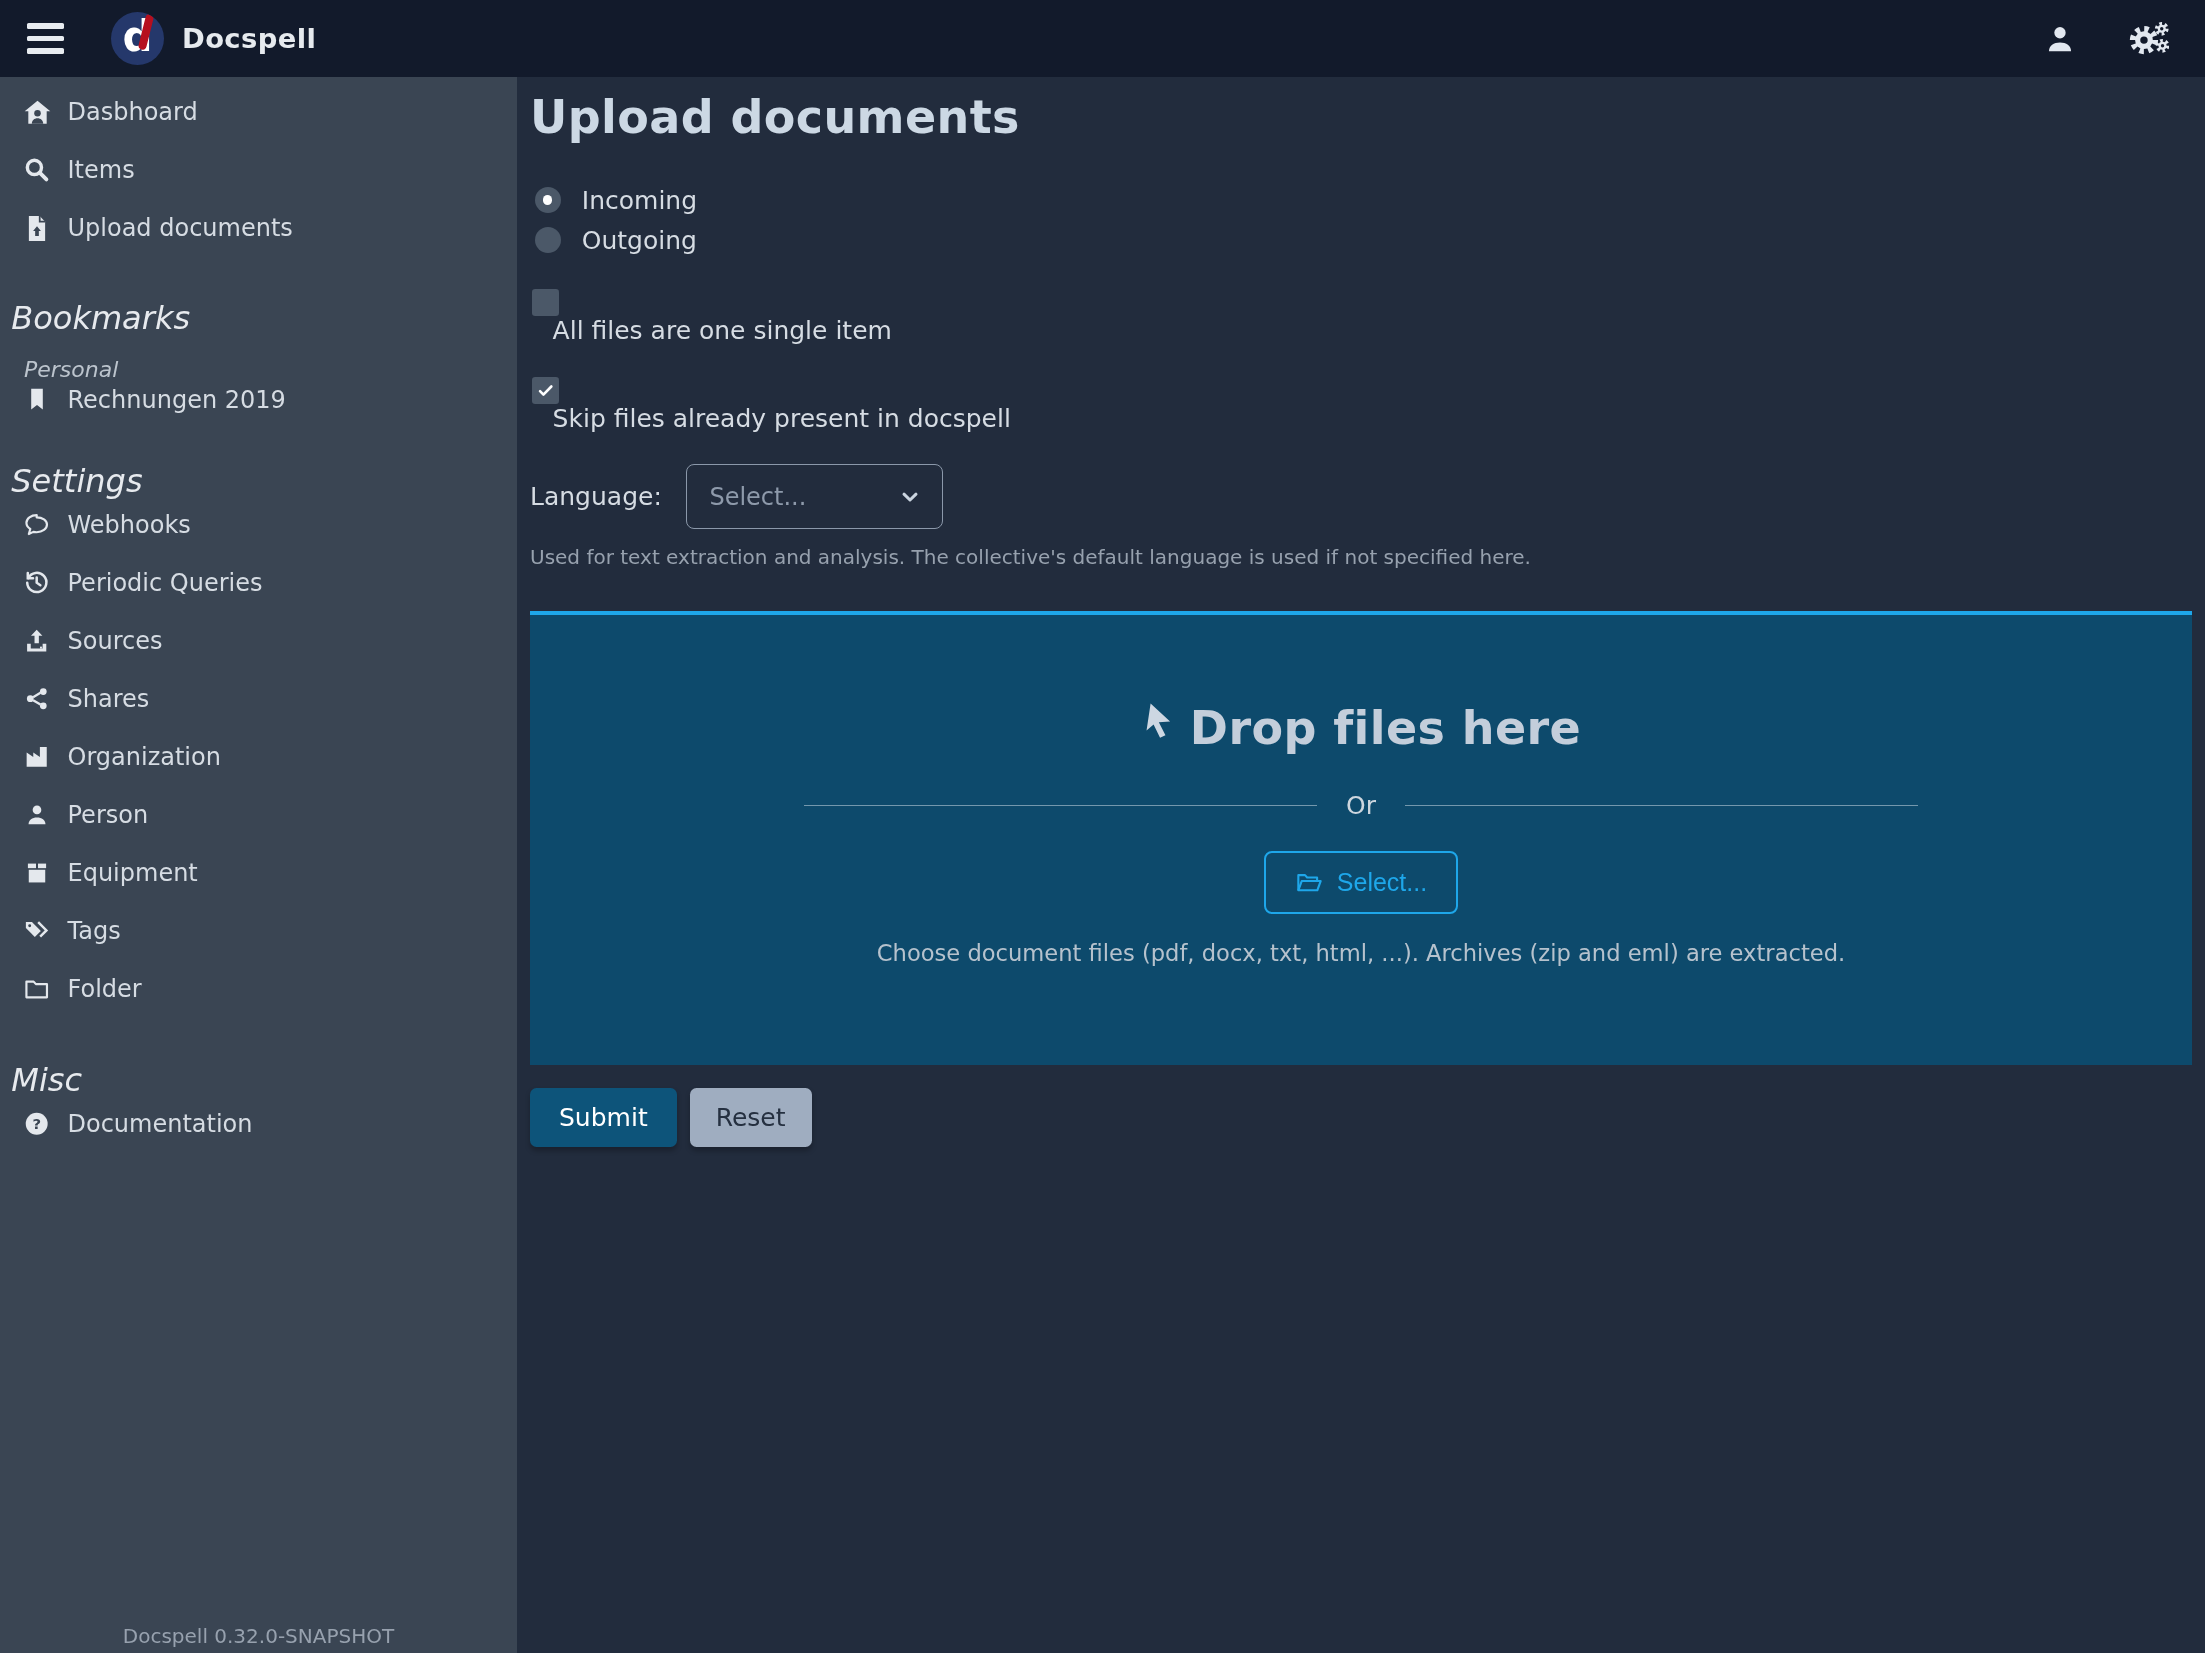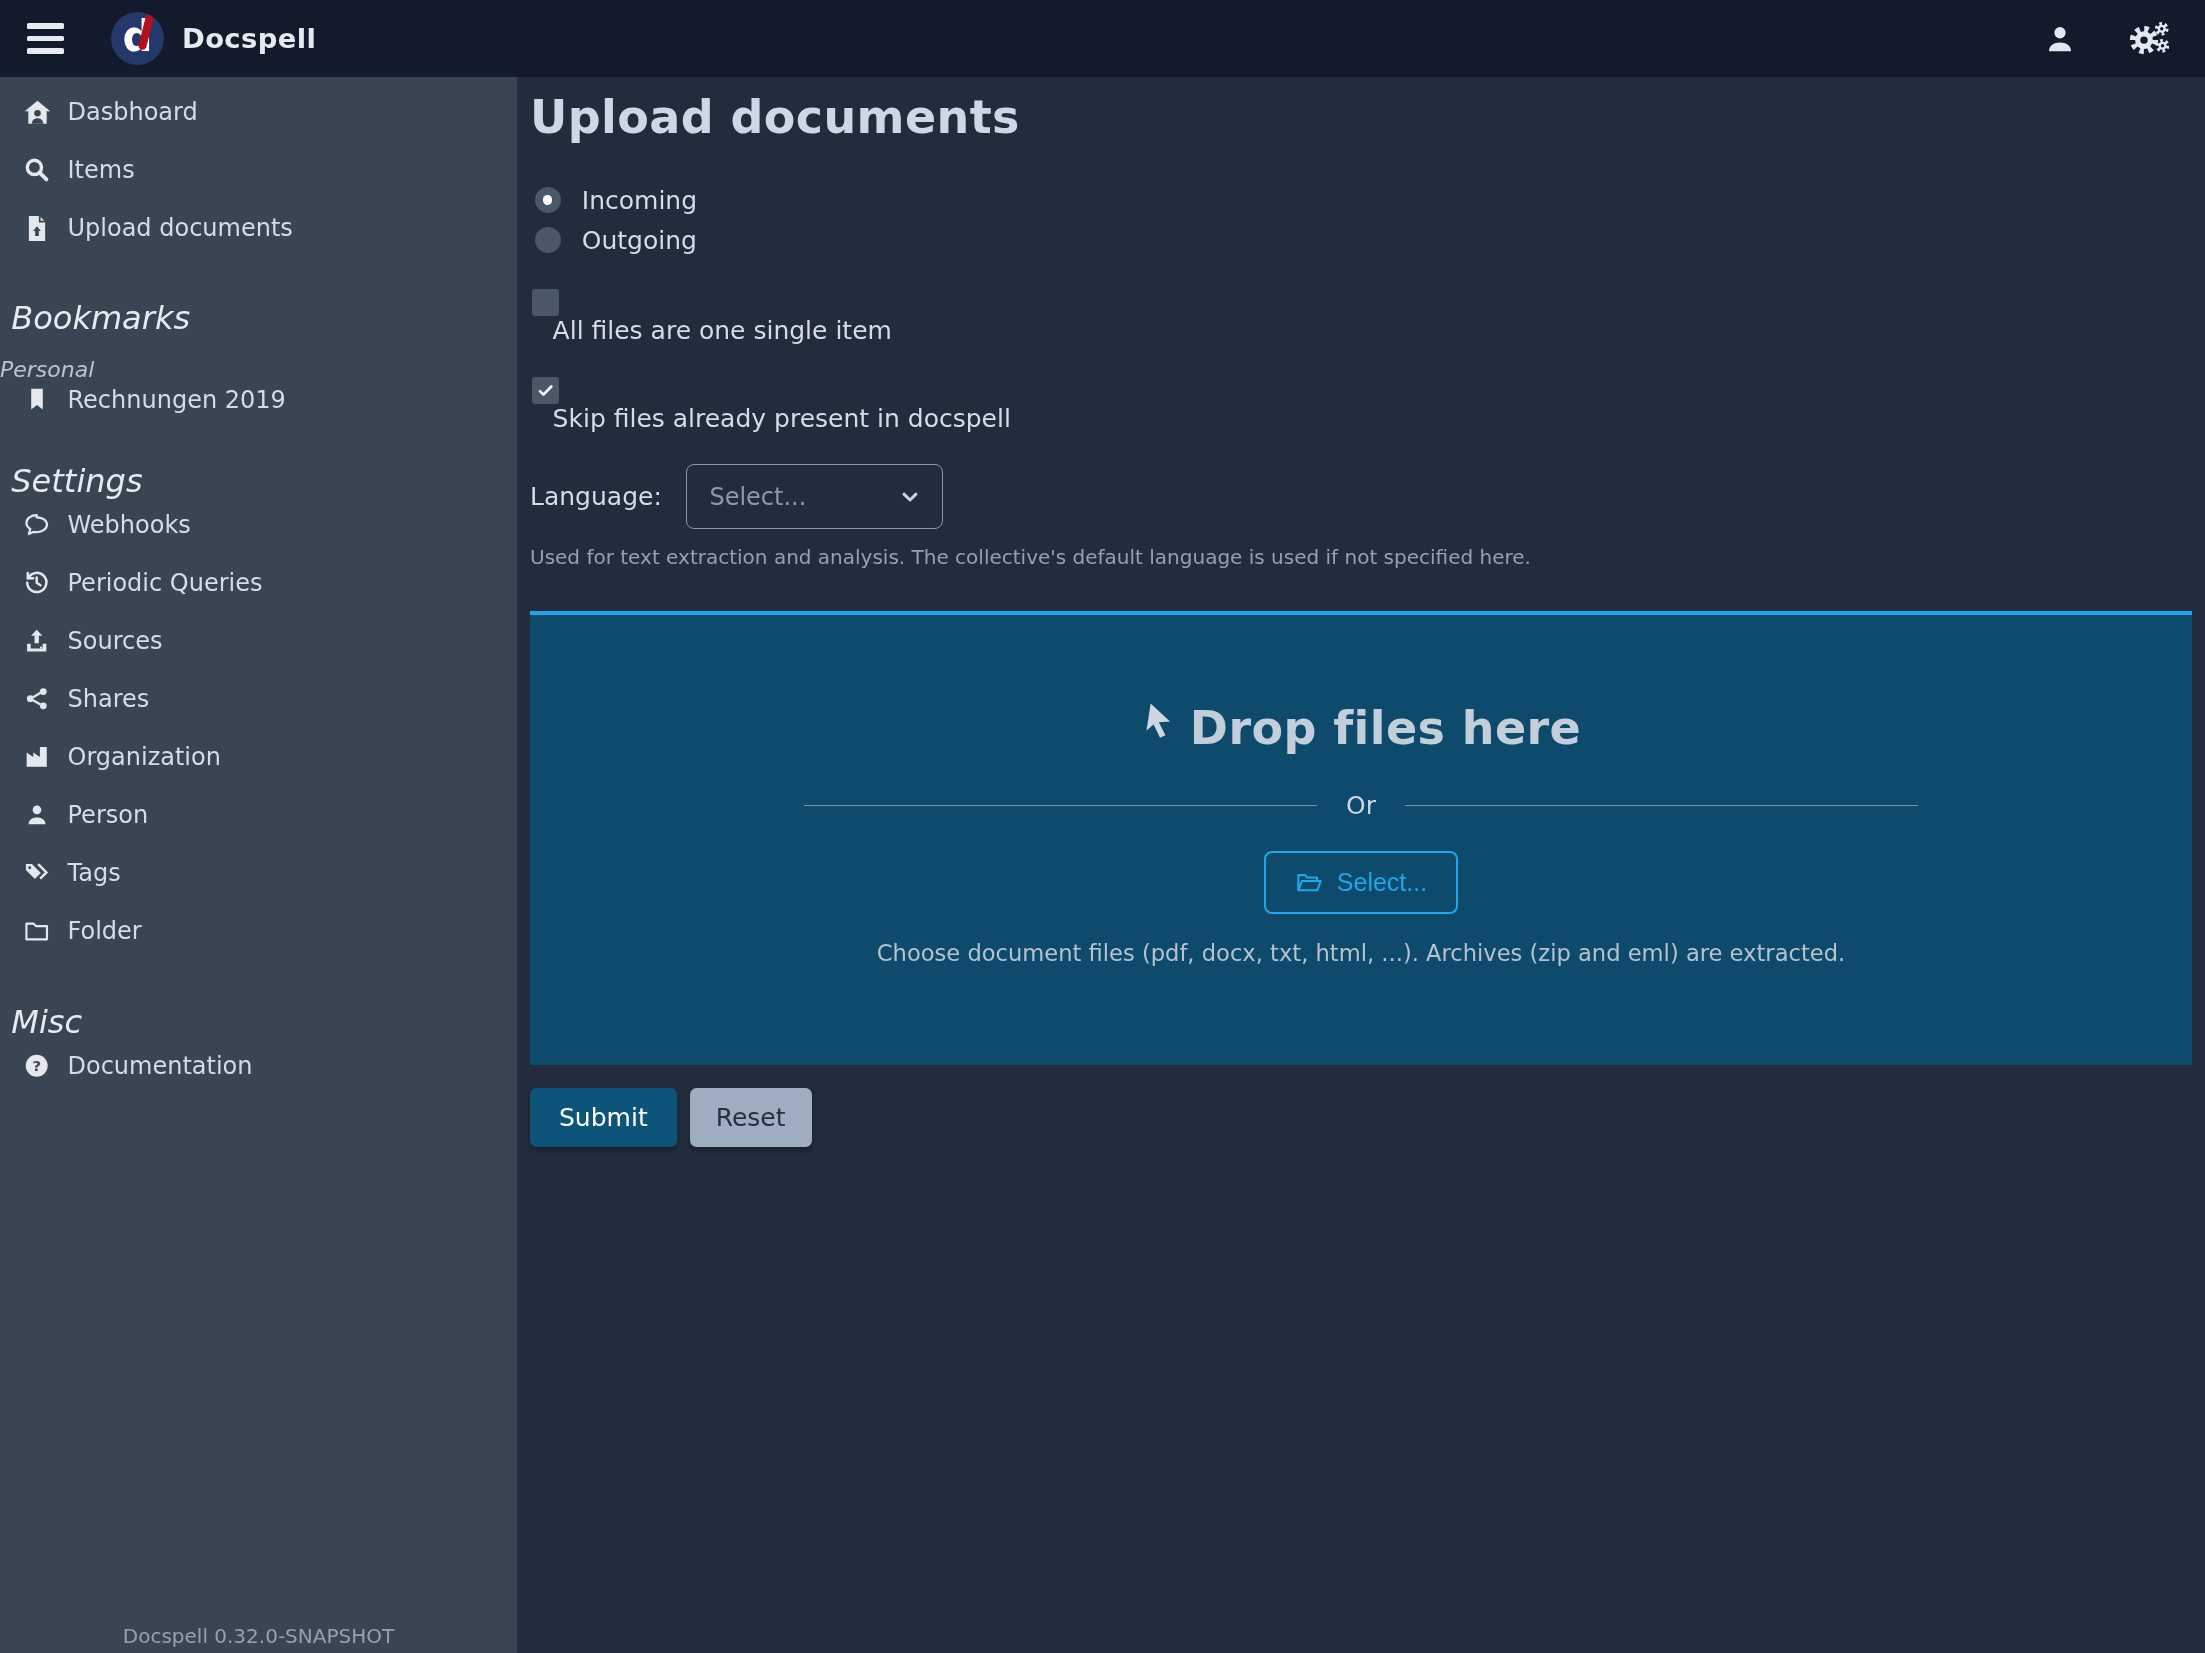--- a/index.html
+++ b/index.html
@@ -34,21 +34,21 @@
 
   
   .shell{display:flex;height:1576px;}
 
   
   .sidebar{width:517px;background:var(--sidebar-bg);display:flex;flex-direction:column;padding-top:21px;position:relative;}
   .nav-item{display:flex;height:58px;padding-left:21px;cursor:pointer;color:var(--text);}
   .nav-item .ic{width:32px;display:flex;justify-content:center;color:#e4e8ed;flex:none;}
   .nav-item .lbl{margin-left:14.5px;font-size:24px;white-space:nowrap;}
   .section-title{font-style:italic;font-size:32px;color:#e7eaee;padding-left:11.3px;margin-top:27.4px;margin-bottom:11.3px;}
-  .section-subtitle{font-style:italic;font-size:22px;color:#bcc4cd;margin-top:8px;margin-bottom:4.8px;}
+  .section-subtitle{font-style:italic;font-size:22px;color:#bcc4cd;padding-left:24px;margin-top:8px;margin-bottom:4.8px;}
   .version{position:absolute;bottom:4.8px;left:0;right:0;text-align:center;font-size:20px;color:var(--muted);}
 
   
   .main{flex:1;padding:0 13px;overflow:hidden;}
   h1.page-title{font-size:46px;font-weight:bold;color:var(--title);margin-top:13px;letter-spacing:0.4px;}
 
   .radio-group{margin-top:36px;}
   .radio-row{display:flex;align-items:center;height:40px;cursor:pointer;}
   .radio{width:26px;height:26px;border-radius:50%;background:var(--control-bg);margin-left:4.8px;position:relative;flex:none;}
   .radio.selected::after{content:"";position:absolute;left:8px;top:8px;width:9.7px;height:9.7px;border-radius:50%;background:#ffffff;}
@@ -227,20 +227,30 @@
             <g fill="currentColor">
               <circle cx="12" cy="7.6" r="4"></circle>
               <path d="M4.2 20.8c0-3.9 3.4-6.2 7.8-6.2s7.8 2.3 7.8 6.2z"></path>
             </g>
           </svg>
       </span>
       <span class="lbl">Person</span>
     </div>
     <div class="nav-item">
       <span class="ic">
+        <svg width="26" height="27.4" viewBox="0 0 24 24" fill="currentColor">
+            <path d="M3.6 3.6h7.5v4.2H3.6z"></path>
+            <path d="M12.9 3.6h7.5v4.2h-7.5z"></path>
+            <path d="M4.4 9.3h15.2V21H4.4z"></path>
+          </svg>
+      </span>
+      <span class="lbl">Equipment</span>
+    </div>
+    <div class="nav-item">
+      <span class="ic">
         <svg width="29" height="27.4" viewBox="0 0 26 24">
             <path d="M2.6 4.2v5.4l8 8 5.4-5.4-8-8z" fill="currentColor"></path>
             <circle cx="6" cy="7.6" r="1.3" fill="var(--sidebar-bg)"></circle>
             <path d="M13.6 4.4l7.4 7.4-5.6 5.6" fill="none" stroke="currentColor" stroke-width="2.2"></path>
           </svg>
       </span>
       <span class="lbl">Tags</span>
     </div>
     <div class="nav-item">
       <span class="ic">

